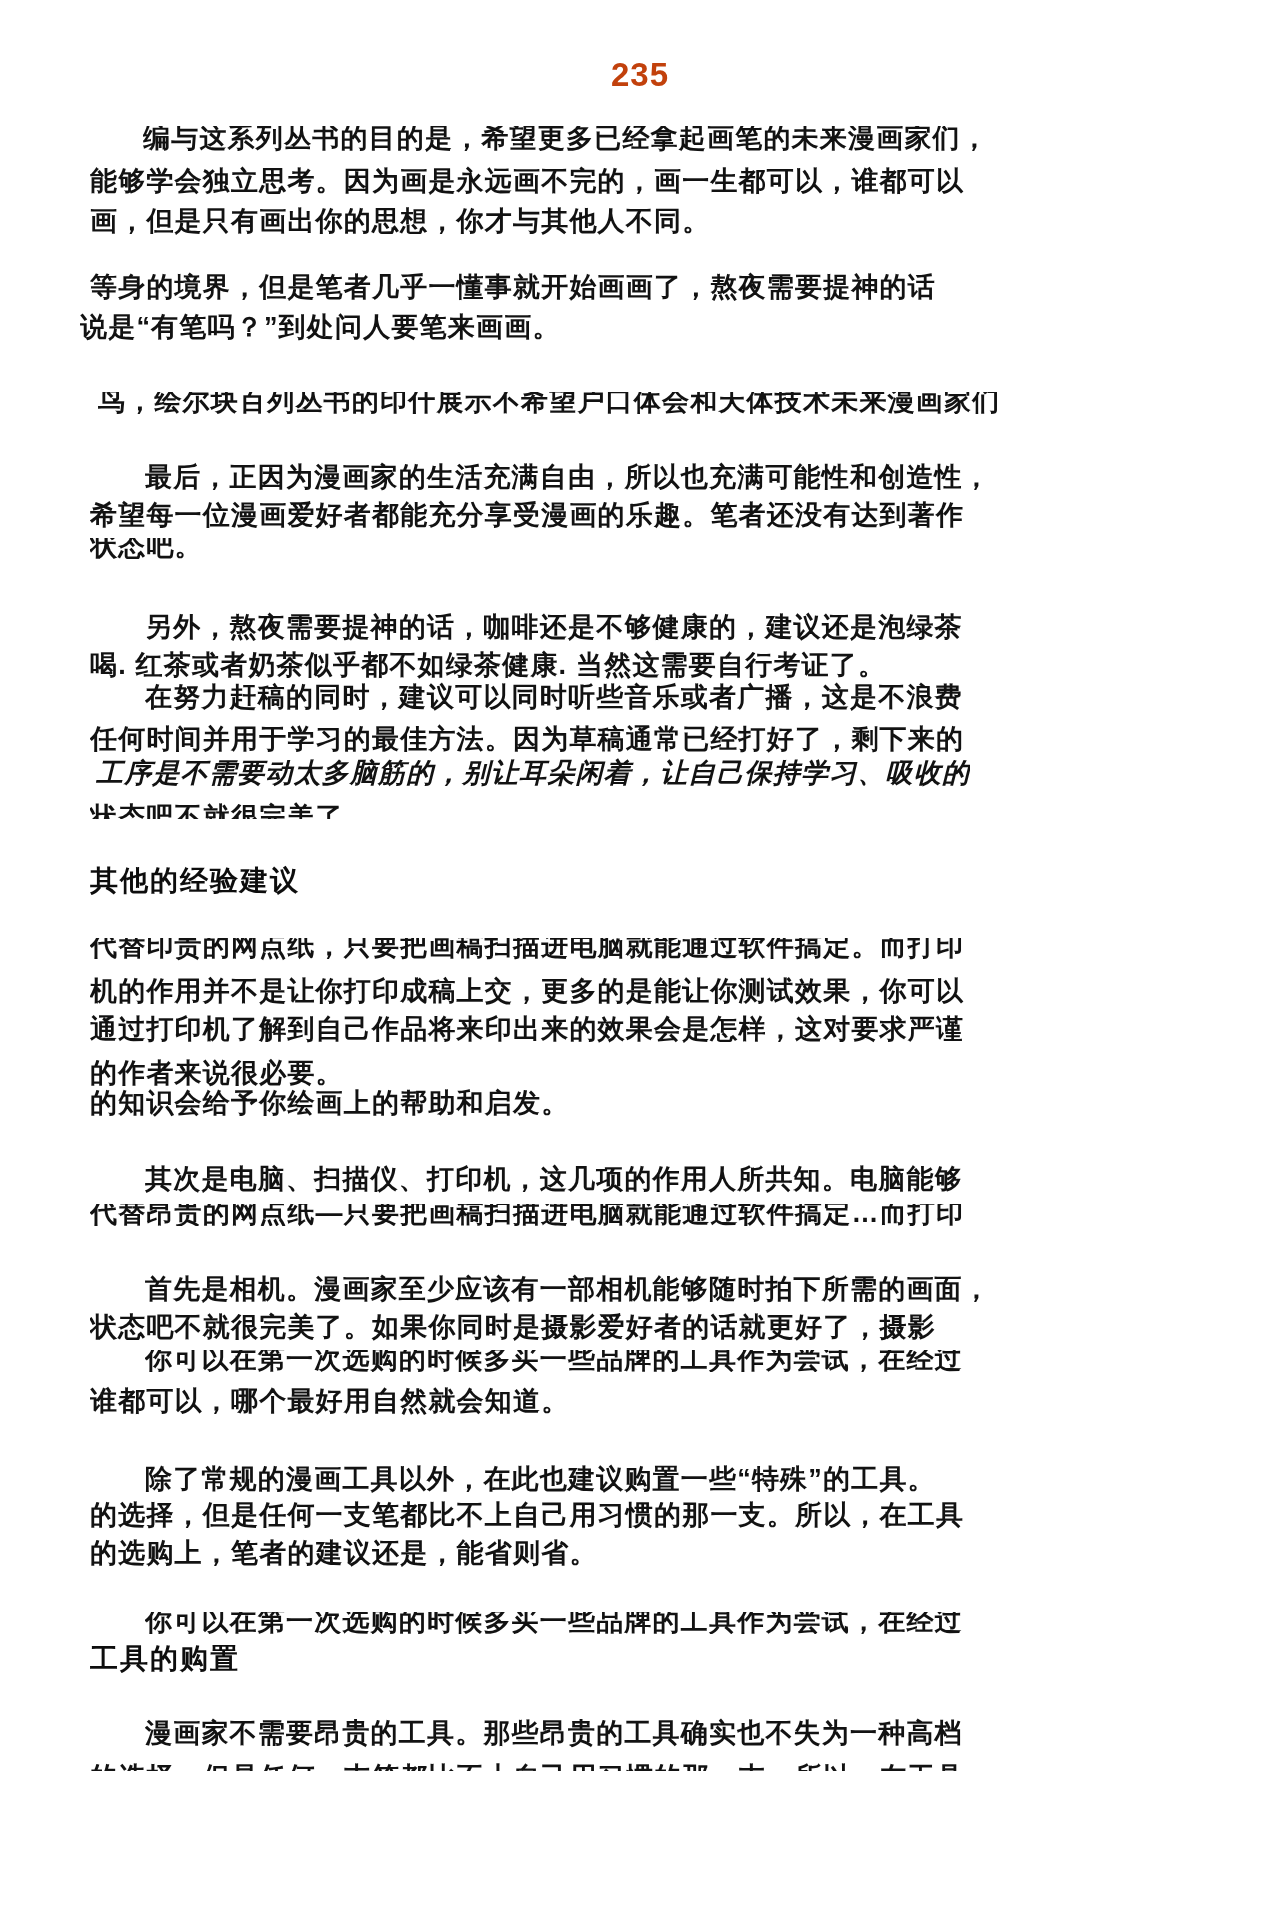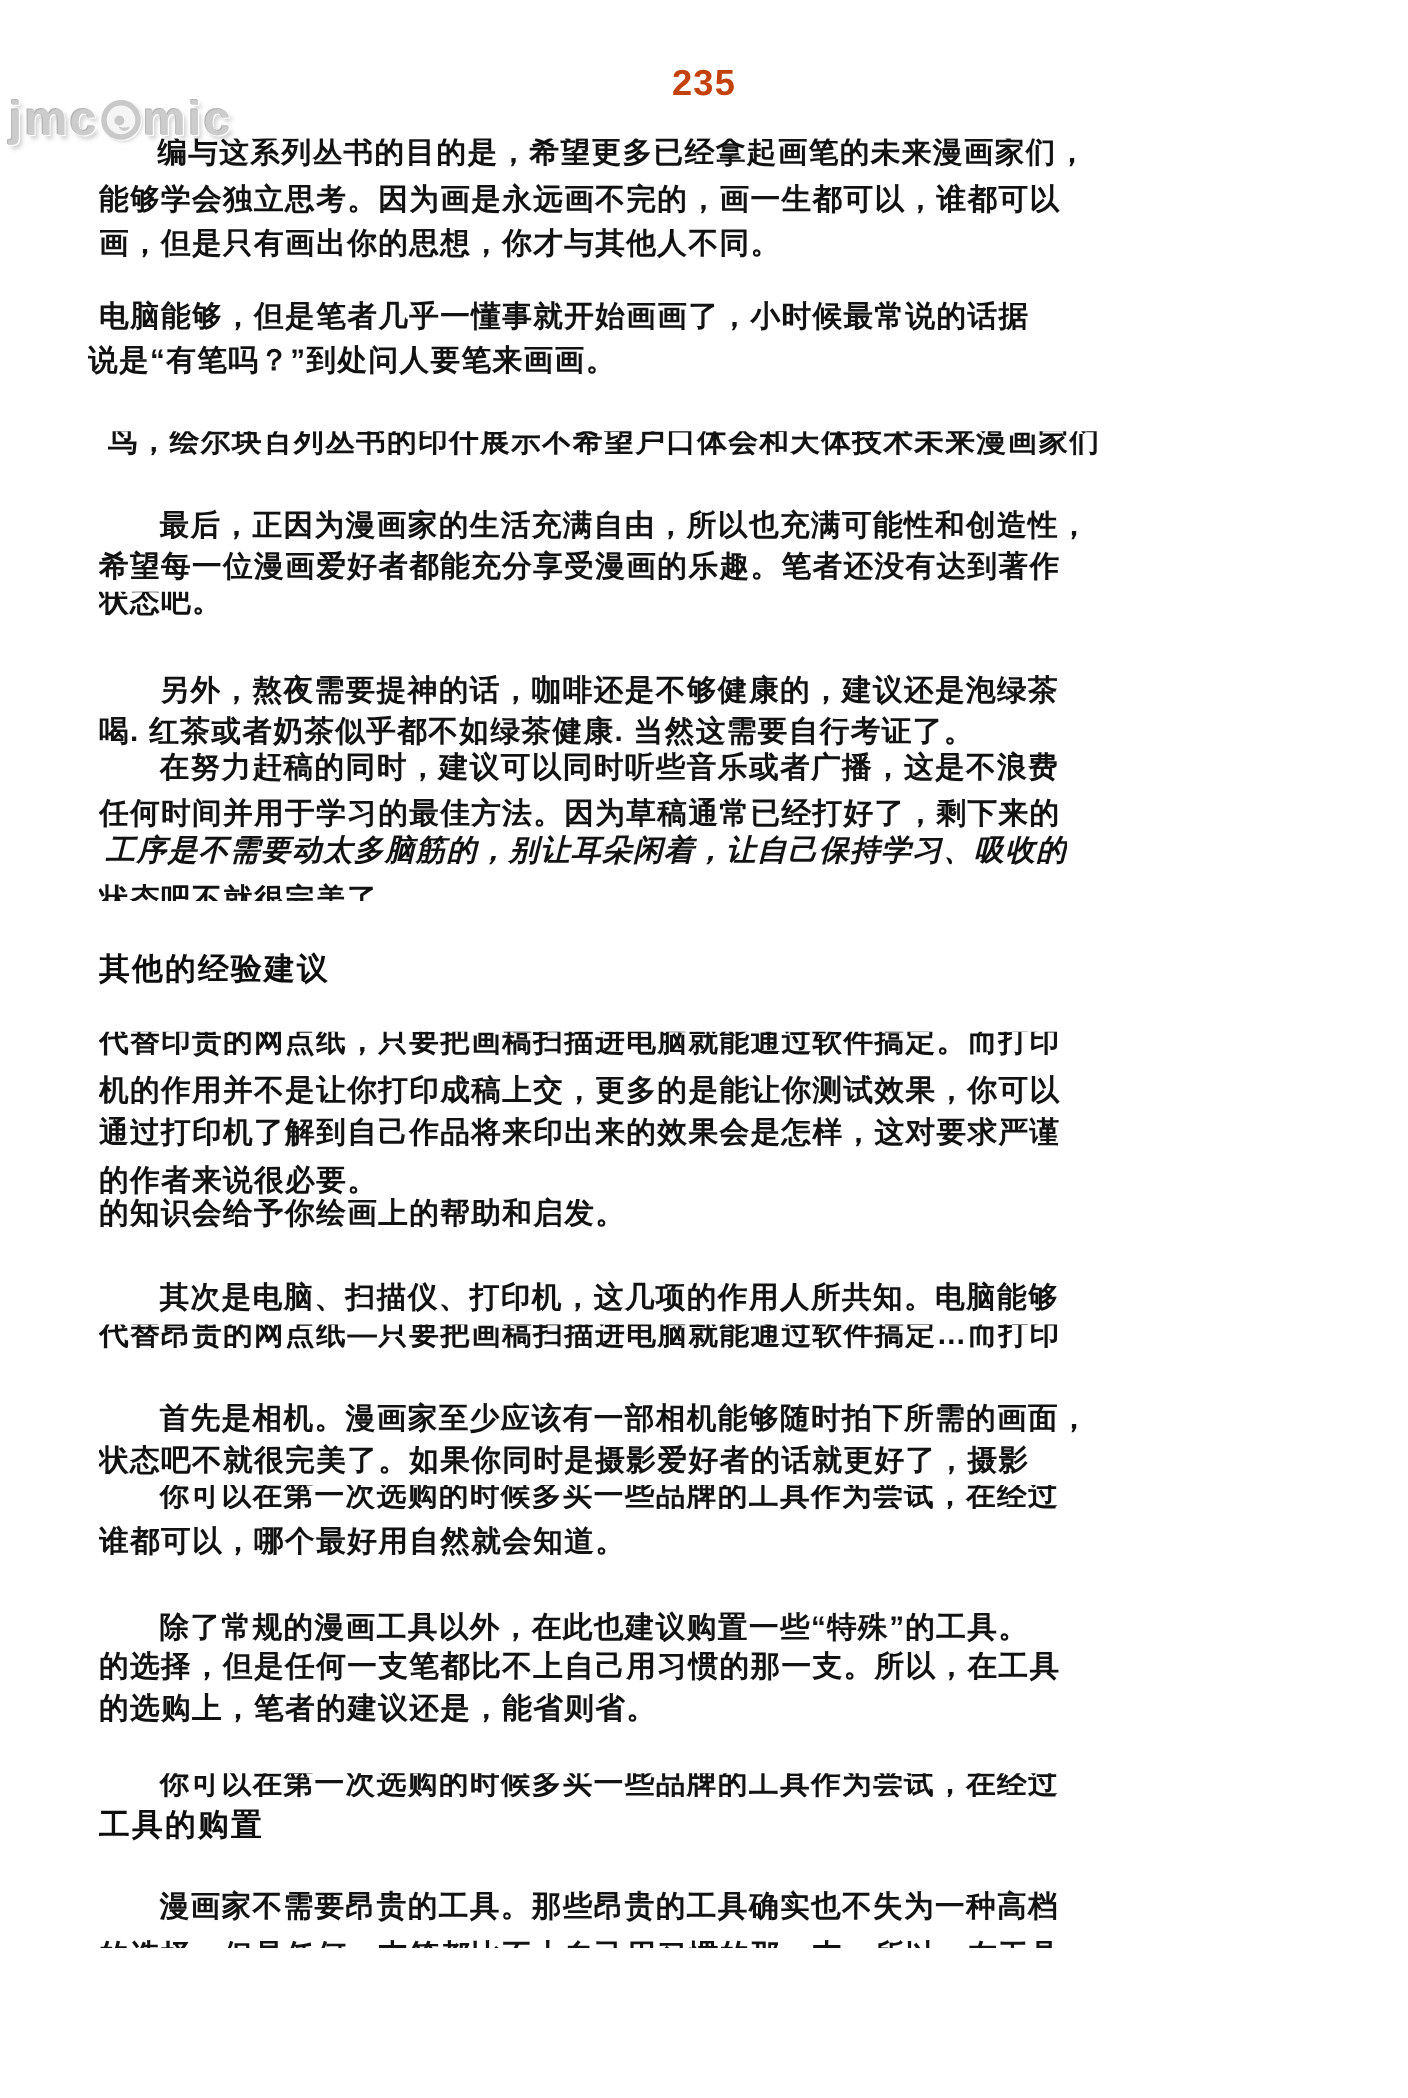--- a/index.html
+++ b/index.html
@@ -87,40 +87,35 @@
     letter-spacing:2px;
     color:#0d0d0d;
     height:38px;
   }
 </style>
 </head>
 <body>
 
 <div class="page">
 
-  <div class="watermark">
-    <span>jmc</span>
-    <span class="mascot"></span>
-    <span>mic</span>
-  </div>
 
   <div class="page-number">235</div>
 
   <div id="text-layer">
       <div class="line v-clip-top-sm" style="left: 143px; top: 126px;">
         <span>编与这系列丛书的目的是，希望更多已经拿起画笔的未来漫画家们，</span>
       </div>
       <div class="line v-full" style="left: 90px; top: 164px;">
         <span>能够学会独立思考。因为画是永远画不完的，画一生都可以，谁都可以</span>
       </div>
       <div class="line v-full" style="left: 90px; top: 204px;">
         <span>画，但是只有画出你的思想，你才与其他人不同。</span>
       </div>
       <div class="line v-full" style="left: 90px; top: 270px;">
-        <span>电脑能够，但是笔者几乎一懂事就开始画画了，小时候最常说的话据</span>
+        <span>等身的境界，但是笔者几乎一懂事就开始画画了，熬夜需要提神的话</span>
       </div>
       <div class="line v-full" style="left: 80px; top: 310px;">
         <span>说是“有笔吗？”到处问人要笔来画画。</span>
       </div>
       <div class="line v-clip-band" style="left: 98px; top: 392px;">
         <span>鸟，绘尔块百列丛书的印什展示不希望户口体会和天体技术未来漫画家们</span>
       </div>
       <div class="line v-full" style="left: 145px; top: 460px;">
         <span>最后，正因为漫画家的生活充满自由，所以也充满可能性和创造性，</span>
       </div>

